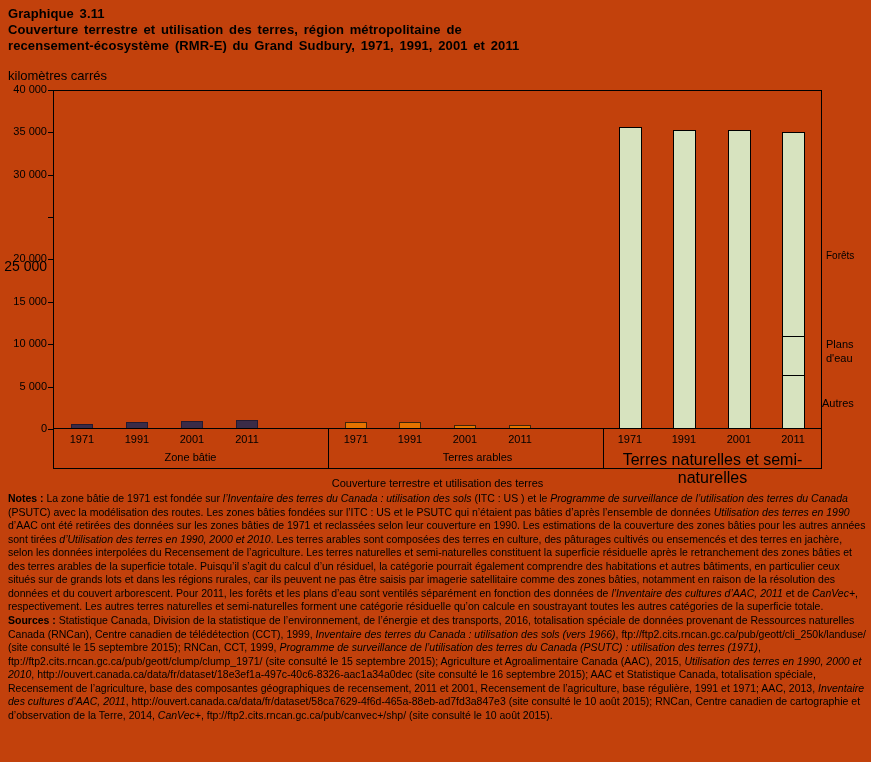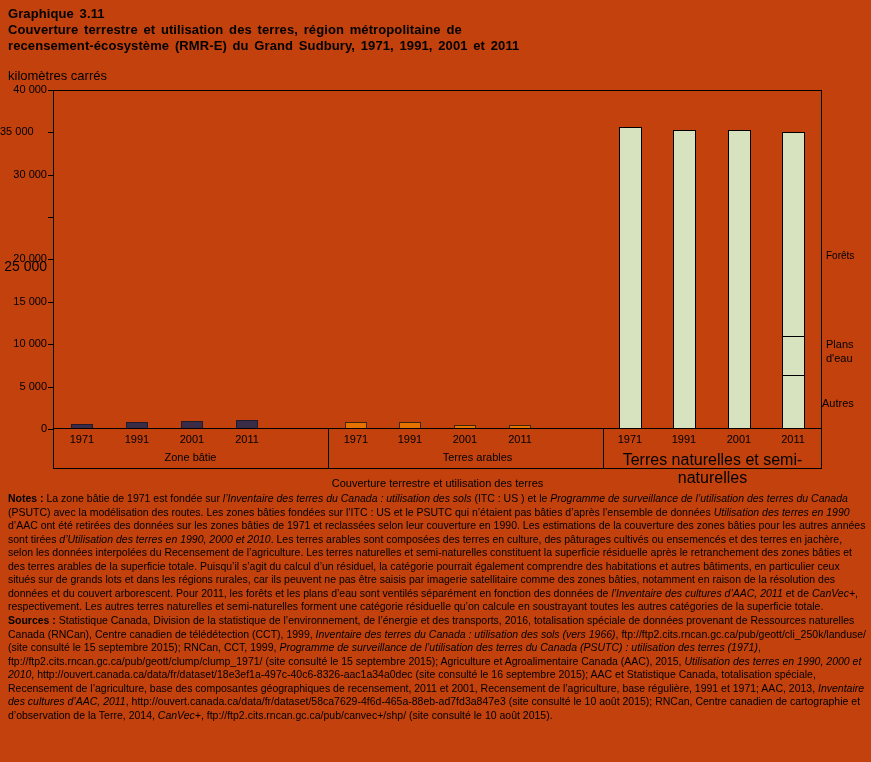--- a/index.html
+++ b/index.html
@@ -45,21 +45,21 @@
         <div style="position: absolute; left: 619px; bottom: 0px; width: 23px; height: 298px; background: rgb(215, 227, 191); border-top: 1px solid rgb(0, 0, 0); border-right: 1px solid rgb(0, 0, 0); border-bottom: none; border-left: 1px solid rgb(0, 0, 0); border-image: initial; box-sizing: border-box;"></div>
         <div style="position: absolute; left: 674px; bottom: 0px; width: 23px; height: 298px; background: rgb(215, 227, 191); border-top: 1px solid rgb(0, 0, 0); border-right: 1px solid rgb(0, 0, 0); border-bottom: none; border-left: 1px solid rgb(0, 0, 0); border-image: initial; box-sizing: border-box;"></div>
         <div style="position: absolute; left: 728px; bottom: 0px; width: 23px; height: 296px; background: rgb(215, 227, 191); border-top: 1px solid rgb(0, 0, 0); border-right: 1px solid rgb(0, 0, 0); border-bottom: none; border-left: 1px solid rgb(0, 0, 0); border-image: initial; box-sizing: border-box;"></div>
         <div style="position: absolute; left: 728px; bottom: 52px; width: 23px; height: 1px; background: rgb(0, 0, 0);"></div>
         <div style="position: absolute; left: 728px; bottom: 91px; width: 23px; height: 1px; background: rgb(0, 0, 0);"></div>
       </div>
     <div class="botbox"></div>
     <div class="xtitle">Couverture terrestre et utilisation des terres</div>
   <div style="position: absolute; left: 0px; top: 83px; width: 47px; text-align: right; font-size: 11px;">40 000</div>
       <div style="position: absolute; left: 48px; top: 90px; width: 6px; height: 1px; background: rgb(0, 0, 0);"></div>
-      <div style="position: absolute; left: 0px; top: 125px; width: 47px; text-align: left; font-size: 11px;">35 000</div>
+      <div style="position: absolute; left: 0px; top: 125px; width: 47px; text-align: right; font-size: 11px;">35 000</div>
       <div style="position: absolute; left: 48px; top: 132px; width: 6px; height: 1px; background: rgb(0, 0, 0);"></div>
       <div style="position: absolute; left: 0px; top: 168px; width: 47px; text-align: right; font-size: 11px;">30 000</div>
       <div style="position: absolute; left: 48px; top: 175px; width: 6px; height: 1px; background: rgb(0, 0, 0);"></div>
       <div style="position: absolute; left: 0px; top: 210px; width: 47px; text-align: right; font-size: 14px; margin-top: 48px;">25 000</div>
       <div style="position: absolute; left: 48px; top: 217px; width: 6px; height: 1px; background: rgb(0, 0, 0);"></div>
       <div style="position: absolute; left: 0px; top: 252px; width: 47px; text-align: right; font-size: 11px;">20 000</div>
       <div style="position: absolute; left: 48px; top: 259px; width: 6px; height: 1px; background: rgb(0, 0, 0);"></div>
       <div style="position: absolute; left: 0px; top: 295px; width: 47px; text-align: right; font-size: 11px;">15 000</div>
       <div style="position: absolute; left: 48px; top: 302px; width: 6px; height: 1px; background: rgb(0, 0, 0);"></div>
       <div style="position: absolute; left: 0px; top: 337px; width: 47px; text-align: right; font-size: 11px;">10 000</div>

